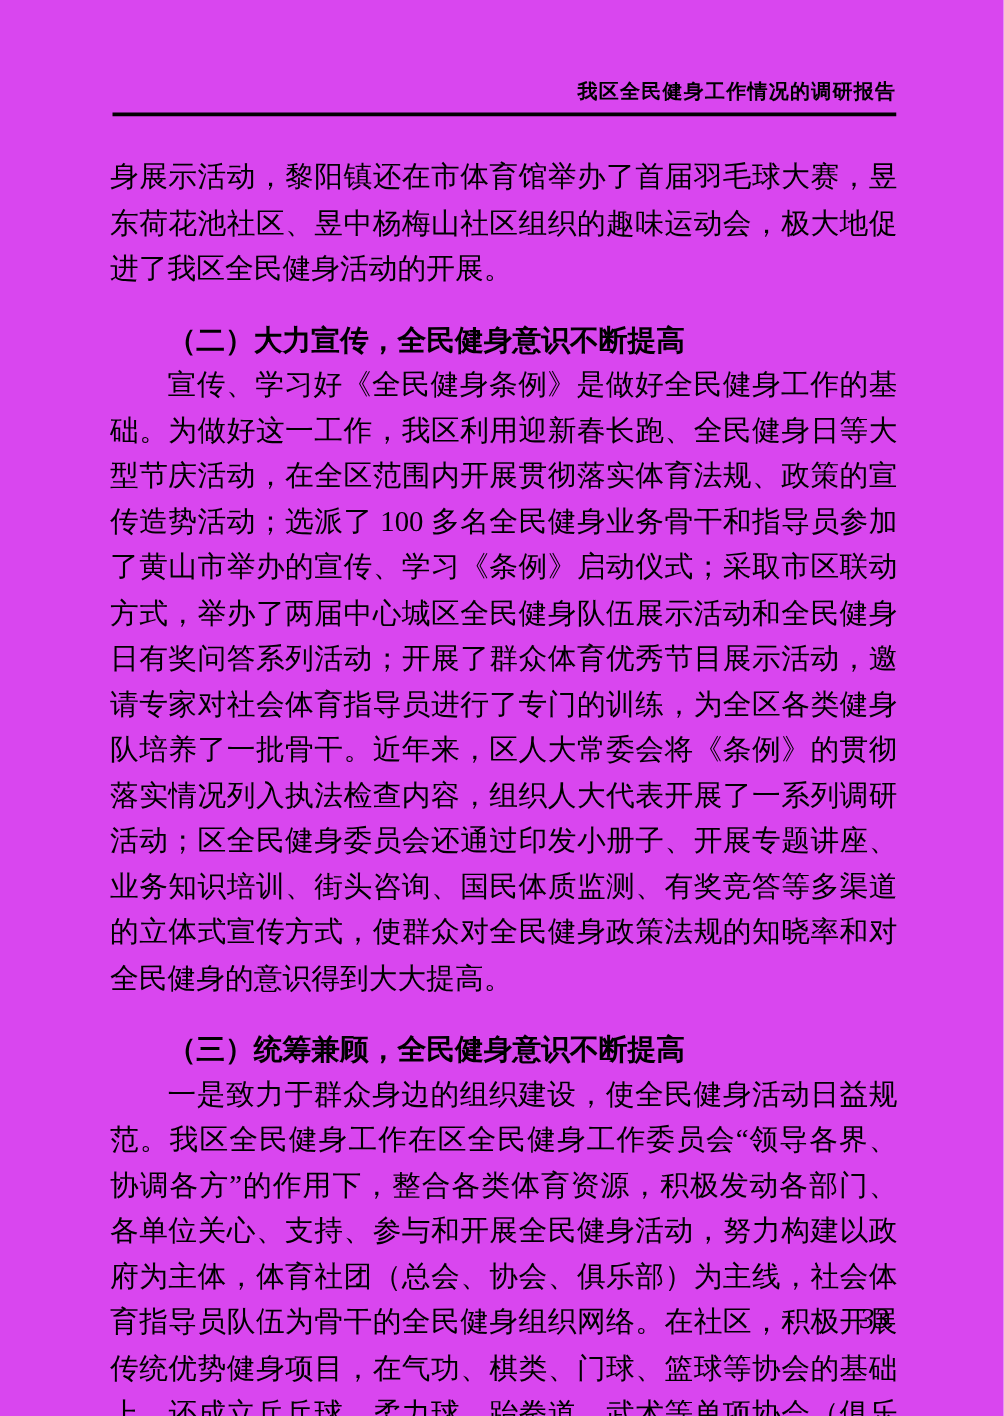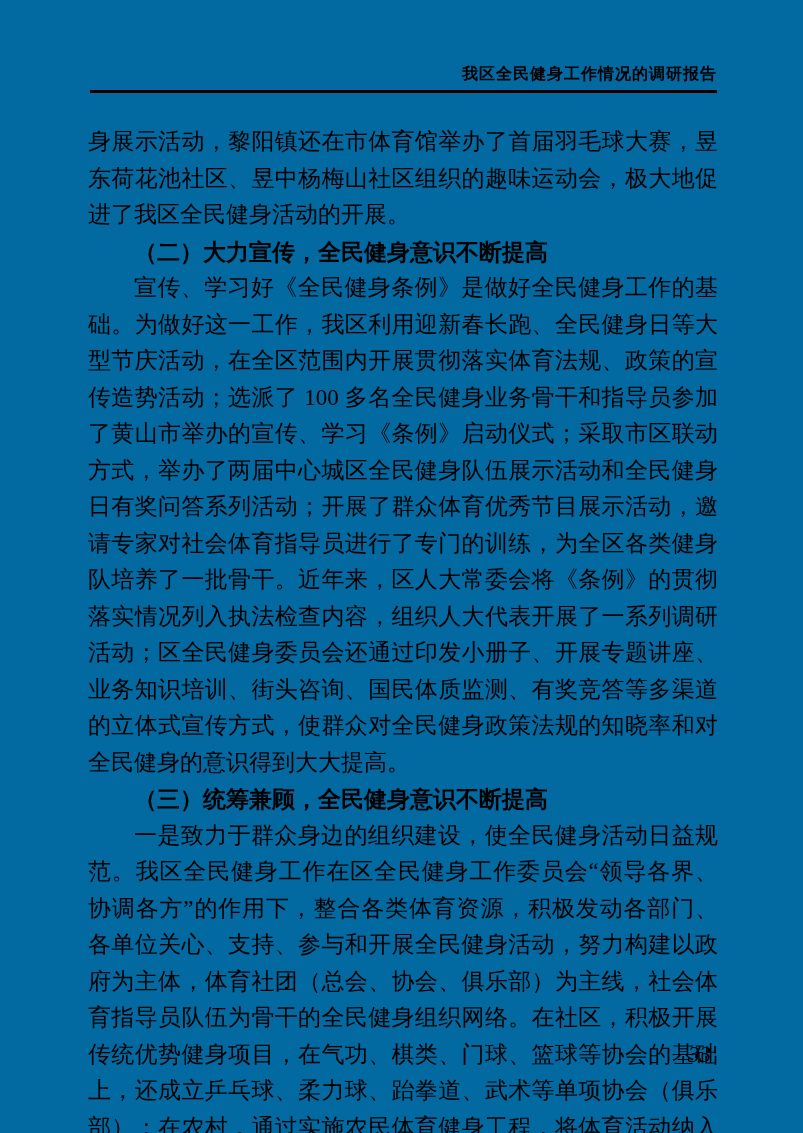--- a/index.html
+++ b/index.html
@@ -4,21 +4,21 @@
 <style>
   html, body {
     margin: 0;
     padding: 0;
     background: #ffffff;
   }
   .page {
     position: relative;
     width: 803px;
     height: 1133px;
-    background: #0369a1;
+    background: #d946ef;
     color: #000000;
     font-family: "Liberation Serif", "DejaVu Serif", serif;
     overflow: hidden;
   }
   .page-header {
     position: absolute;
     top: 64px;
     left: 90px;
     right: 86px;
   }
@@ -48,20 +48,21 @@
     margin: 0;
     padding: 0;
     text-indent: 2em;
   }
   .para.continued {
     text-indent: 0;
   }
   .para.heading {
     font-family: "Liberation Sans", "DejaVu Sans", sans-serif;
     font-weight: bold;
+    margin-top: 20px;
   }
   .page-number {
     position: absolute;
     top: 1042px;
     right: 92px;
     font-family: "Liberation Serif", "DejaVu Serif", serif;
     font-weight: normal;
     font-style: italic;
     font-size: 23px;
   }

